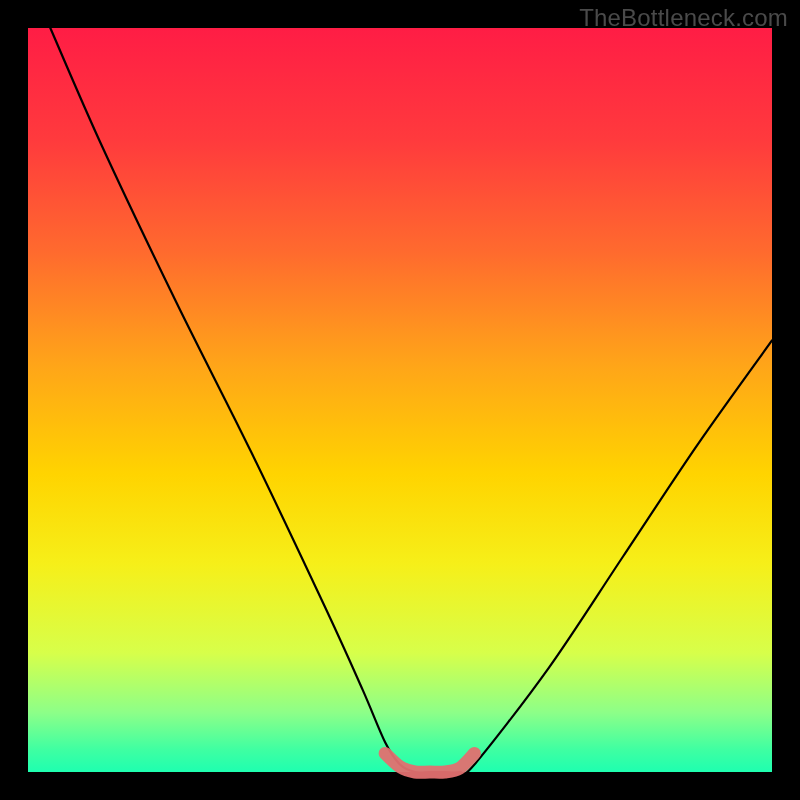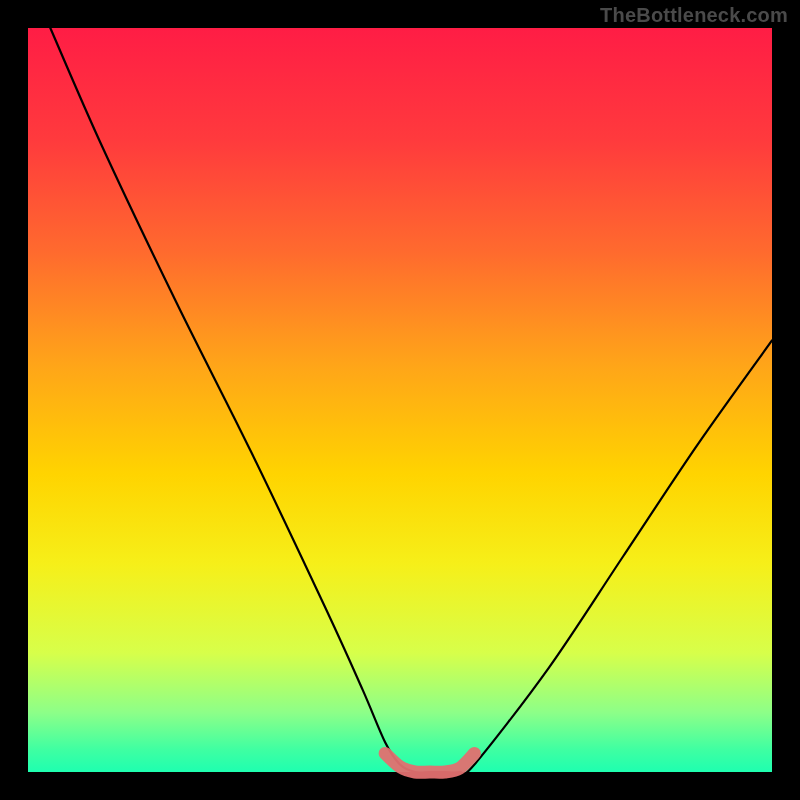--- a/index.html
+++ b/index.html
@@ -14,22 +14,22 @@
   .stage {
     position: relative;
     width: 800px;
     height: 800px;
     background: #000;
   }
   .watermark {
     position: absolute;
     top: 4px;
     right: 12px;
-    font-size: 20px;
-    font-weight: 700;
+    font-size: 24px;
+    font-weight: 400;
     color: #4a4a4a;
     letter-spacing: 0.2px;
     user-select: none;
   }
   svg {
     position: absolute;
     top: 0;
     left: 0;
   }
 </style>

